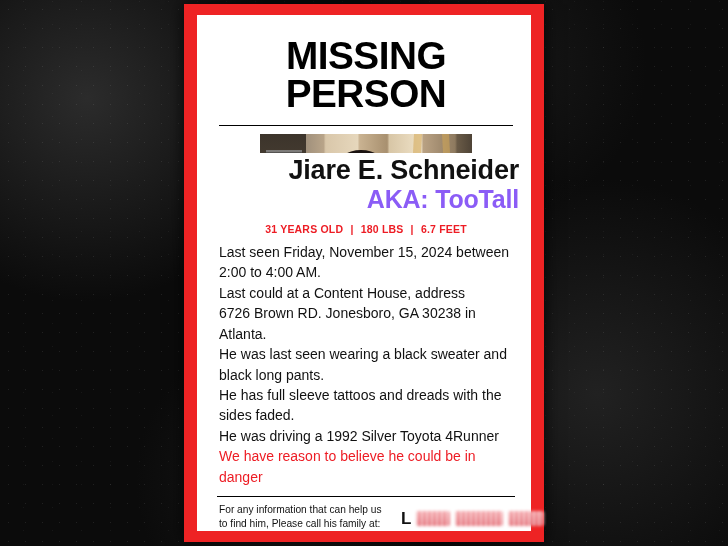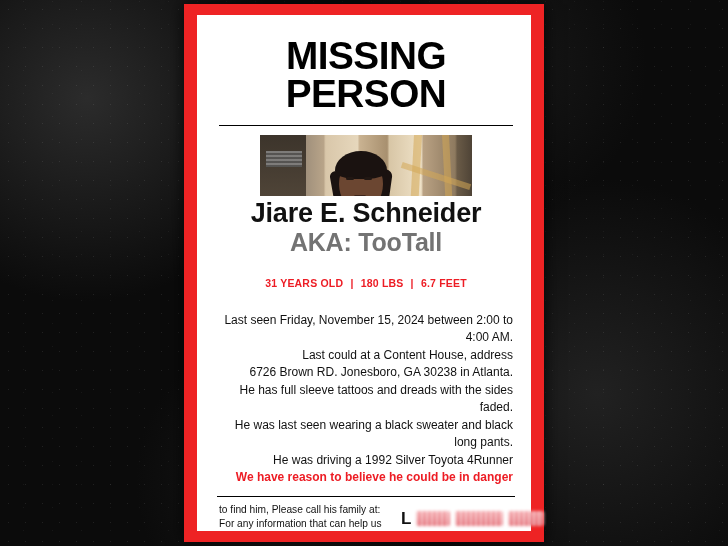--- a/index.html
+++ b/index.html
@@ -155,58 +155,58 @@
     background: #141414;
   }
   .p-bowtie-l, .p-bowtie-r {
     position: absolute; top: 62px; width: 14px; height: 11px;
     background: #b0131f; transform: skewX(0deg);
   }
   .p-bowtie-l { left: 38px; clip-path: polygon(0 0, 100% 30%, 100% 70%, 0 100%); }
   .p-bowtie-r { left: 57px; clip-path: polygon(100% 0, 0 30%, 0 70%, 100% 100%); }
 
   .names {
-    text-align: center;
+    text-align: right;
     margin-top: 2px;
   }
   .name-line1 {
     font-size: 27px;
     font-weight: bold;
     color: #111;
     line-height: 1.12;
     letter-spacing: -0.2px;
   }
   .name-line2 {
     font-size: 25px;
     font-weight: bold;
-    color: #737373;
+    color: #8b5cf6;
     line-height: 1.15;
     letter-spacing: -0.2px;
   }
   .stats {
-    margin-top: 20px;
+    margin-top: 9px;
     text-align: center;
     color: #ed1c24;
     font-size: 10.5px;
     font-weight: bold;
     letter-spacing: 0.2px;
   }
   .stats .sep { padding: 0 4px; }
 
   .details {
-    margin-top: 23px;
-    text-align: right;
+    margin-top: 7px;
+    text-align: left;
     color: #111;
-    font-size: 12px;
+    font-size: 14px;
     line-height: 1.46;
     padding: 0 6px;
   }
   .details .warn {
     color: #ed1c24;
-    font-weight: bold;
+    font-weight: normal;
   }
 
   .bottom-rule {
     height: 2px;
     background: #000;
     margin: 9px 4px 0 4px;
   }
   .contact {
     display: flex;
     align-items: center;
@@ -294,32 +294,32 @@
         <span class="sep">|</span>
         <span>180 LBS</span>
         <span class="sep">|</span>
         <span>6.7 FEET</span>
       </div>
 
       <div class="details">
         <div>Last seen Friday, November 15, 2024 between 2:00 to 4:00 AM.</div>
         <div>Last could at a Content House, address</div>
         <div>6726 Brown RD. Jonesboro, GA 30238 in Atlanta.</div>
+        <div>He was last seen wearing a black sweater and black long pants.</div>
         <div>He has full sleeve tattoos and dreads with the sides faded.</div>
-        <div>He was last seen wearing a black sweater and black long pants.</div>
         <div>He was driving a 1992 Silver Toyota 4Runner</div>
         <div class="warn">We have reason to believe he could be in danger</div>
       </div>
 
       <div class="bottom-rule"></div>
 
       <div class="contact">
         <div class="contact-text">
+          <div>For any information that can help us</div>
           <div>to find him, Please call his family at:</div>
-          <div>For any information that can help us</div>
         </div>
         <div class="phone-redact">
           <span class="phone-letter">L</span>
           <span class="blur-block bb1"></span>
           <span class="blur-block bb2"></span>
           <span class="blur-block bb3"></span>
         </div>
       </div>
 
     </div>

